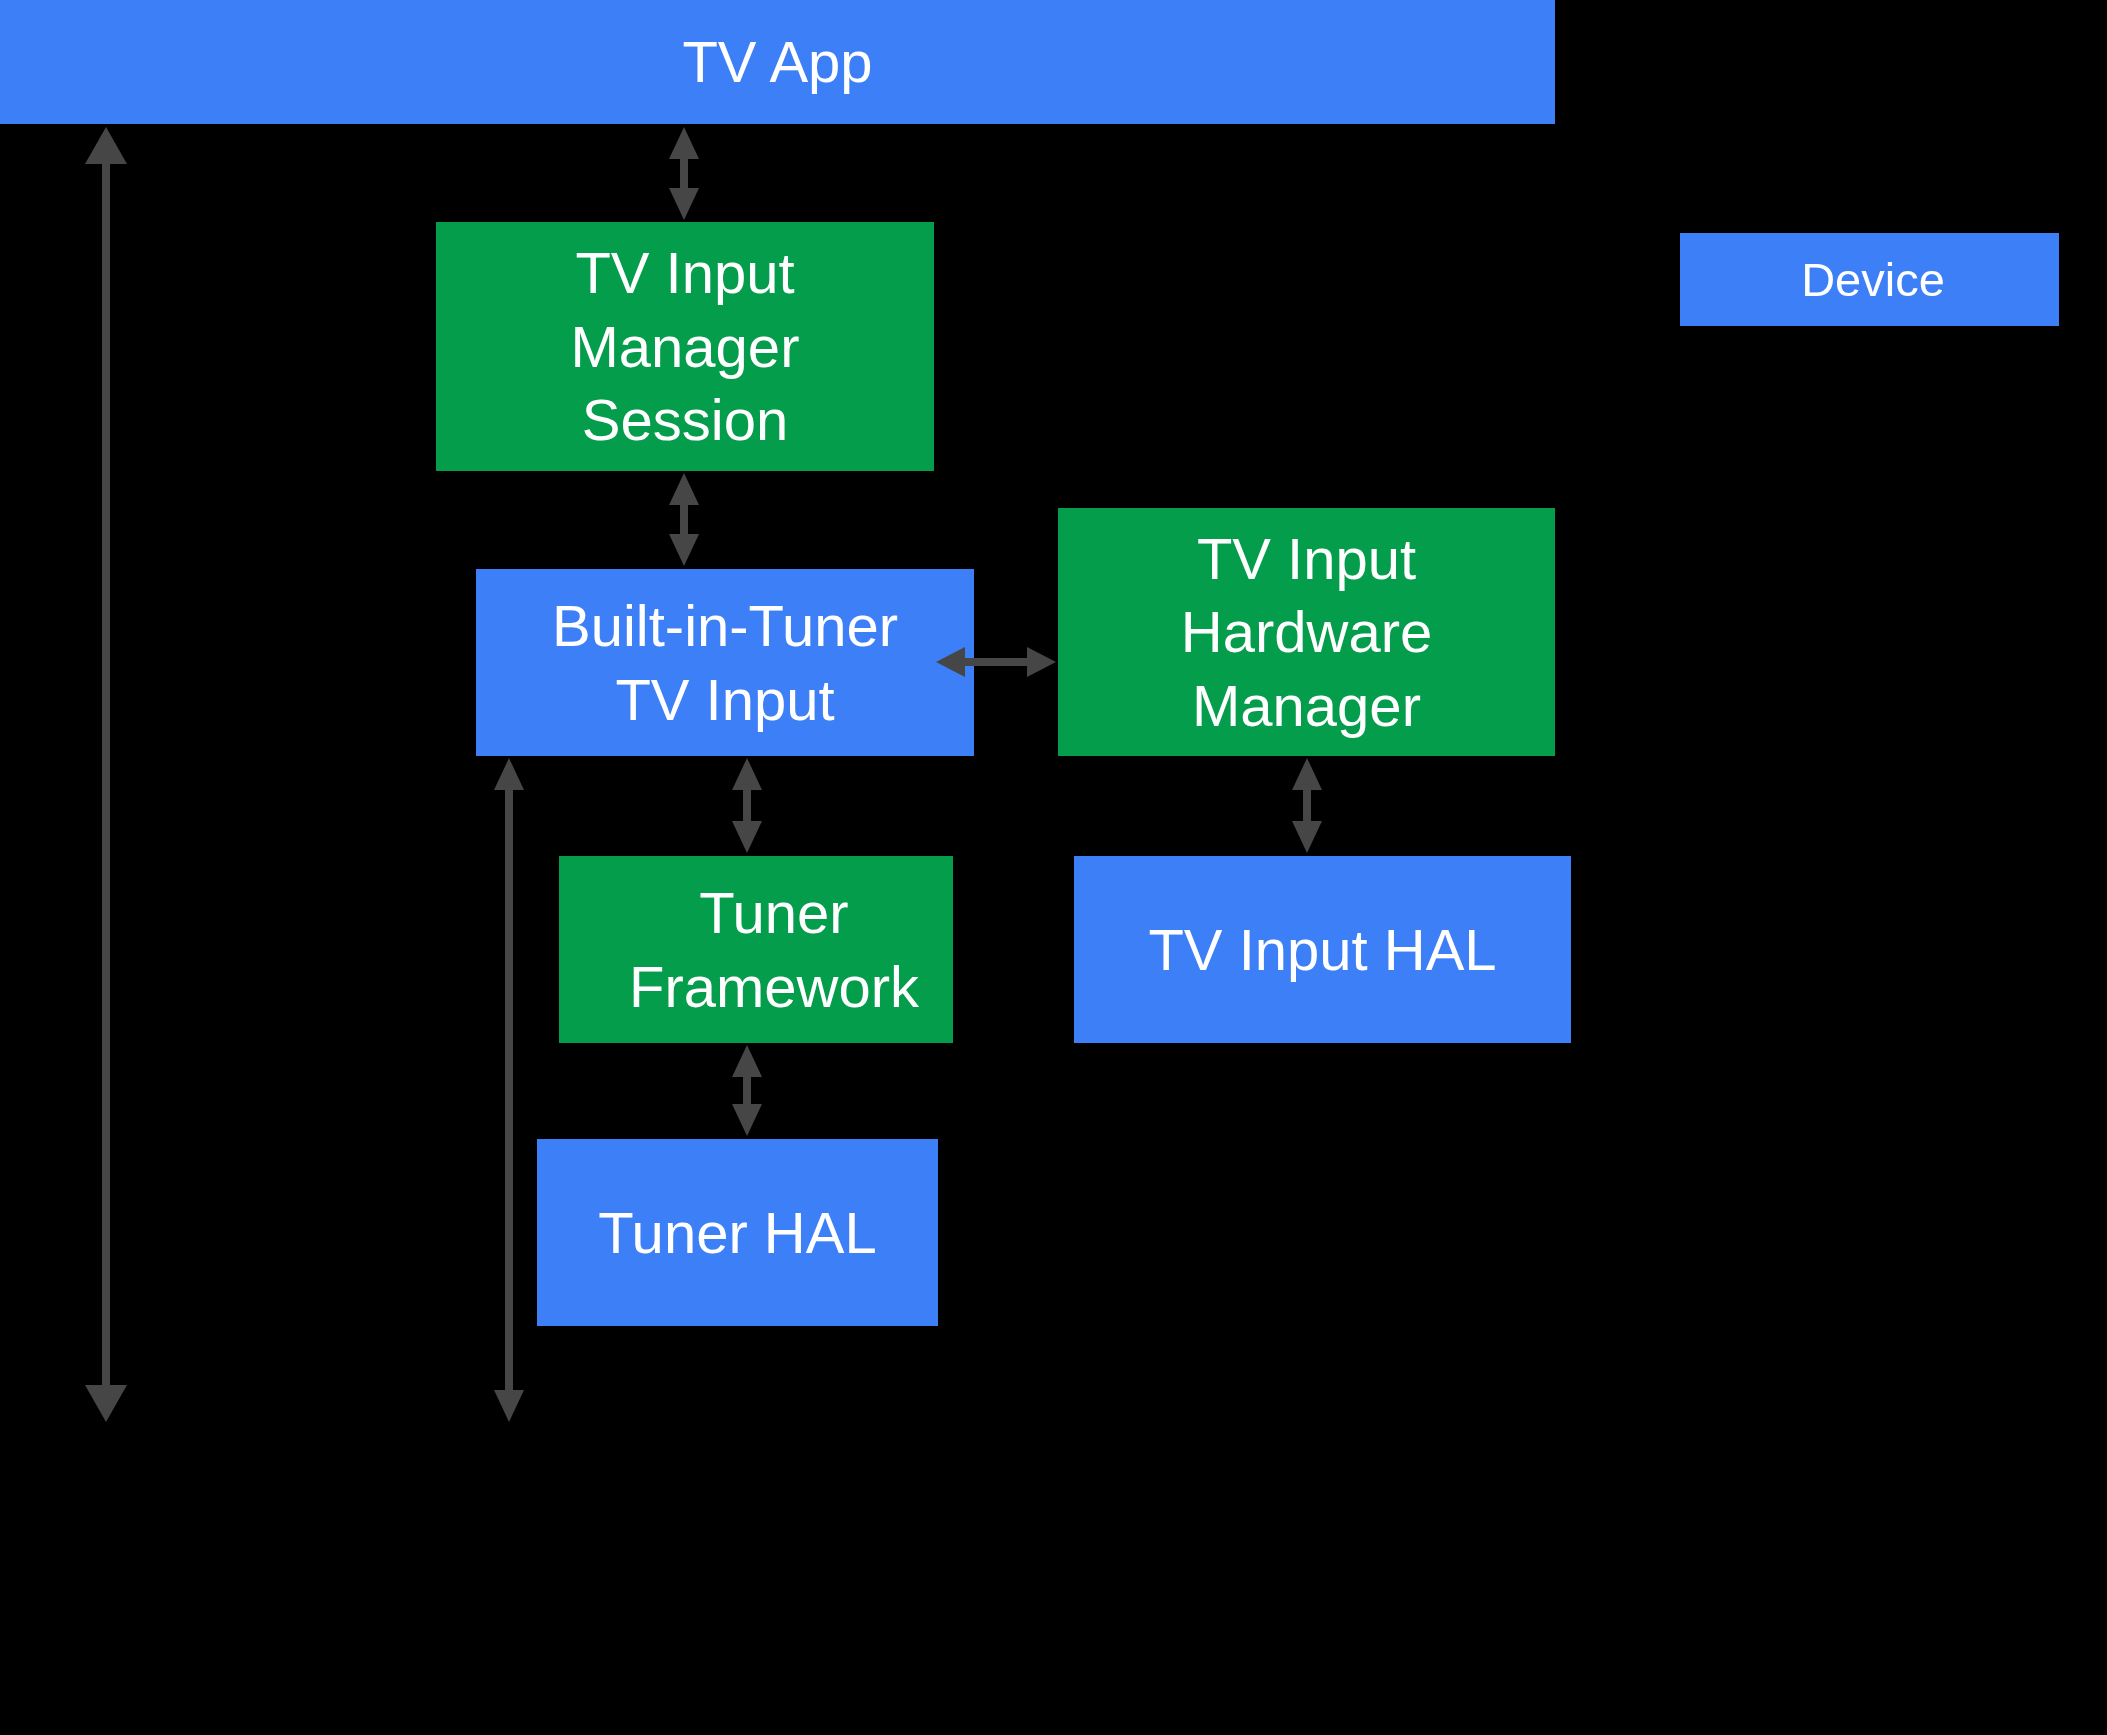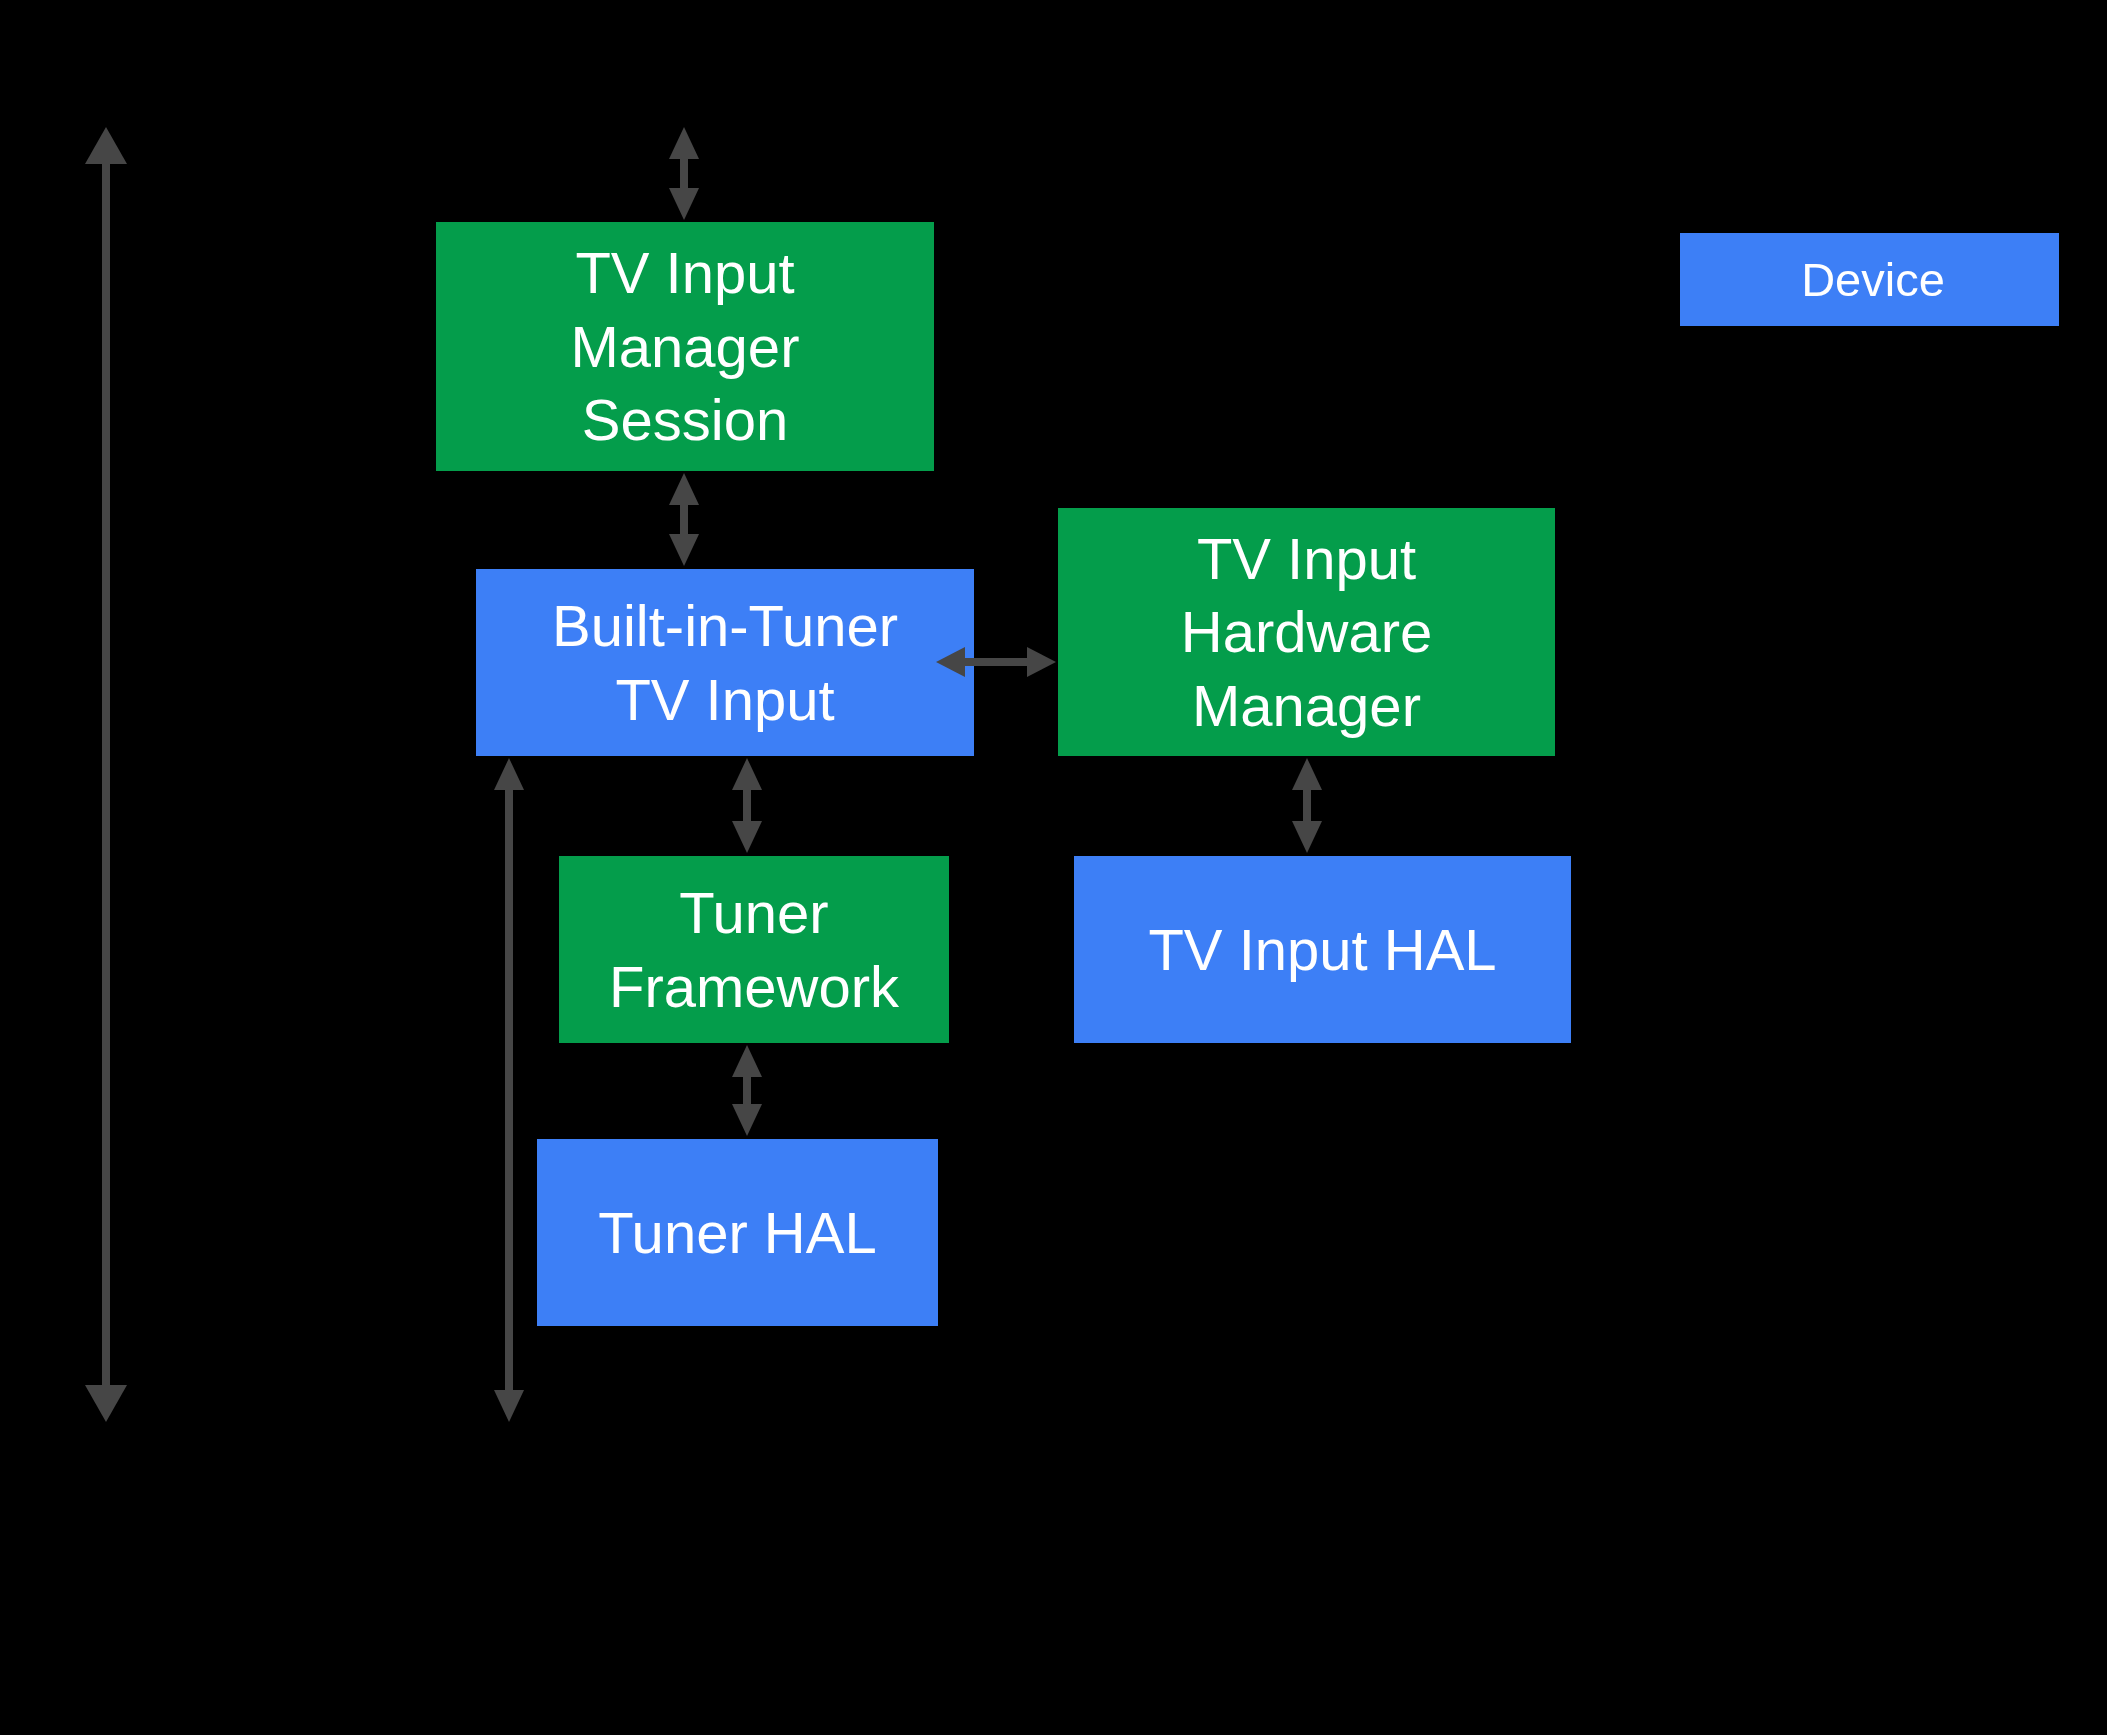--- a/index.html
+++ b/index.html
@@ -29,21 +29,21 @@
     line-height: 1.27;
     white-space: pre-line;
   }
   .role-android { background: #049D4B; }
   .role-device  { background: #3D7FF6; }
 
   #box-tv-app                    { left: 0px;    top: 0px;    width: 1555px; height: 124px; }
   #box-tv-input-manager-session  { left: 436px;  top: 222px;  width: 498px;  height: 249px; }
   #box-tv-input-hardware-manager { left: 1058px; top: 508px;  width: 497px;  height: 248px; }
   #box-built-in-tuner-tv-input   { left: 436px;  top: 569px;  width: 498px;  height: 187px; margin-left: 40px; }
-  #box-tuner-framework           { left: 559px;  top: 856px; width: 390px;  height: 187px; }
+  #box-tuner-framework           { left: 559px;  top: 856px; width: 358px;  height: 187px; padding-left: 36px; }
   #box-tv-input-hal              { left: 1058px; top: 856px; width: 497px;  height: 187px; margin-left: 16px; }
   #box-tuner-hal                 { left: 537px;  top: 1139px; width: 401px;  height: 187px; }
   #box-tv-provider               { left: 0px;    top: 1425px; width: 1555px; height: 124px; }
 
   
   .legend-box {
     position: absolute;
     display: flex;
     align-items: center;
     justify-content: center;
@@ -120,20 +120,23 @@
   #arrow-built-in-tuner-tv-provider    { left: 494px;  top: 758px; height: 664px; }
   #arrow-built-in-tuner-tuner-framework{ left: 732px; top: 758px; height: 95px; }
   #arrow-hw-manager-tv-input-hal       { left: 1292px; top: 758px; height: 95px; }
   #arrow-tuner-framework-tuner-hal     { left: 732px; top: 1045px; height: 91px; }
 </style>
 </head>
 <body>
 
 <div class="stage">
 
+  <div class="box role-device" id="box-tv-app">
+    <span>TV App</span>
+  </div>
 
   <div class="box role-android" id="box-tv-input-manager-session">
     <span>TV Input
 Manager
 Session</span>
   </div>
 
   <div class="box role-device" id="box-built-in-tuner-tv-input">
     <span>Built-in-Tuner
 TV Input</span>

